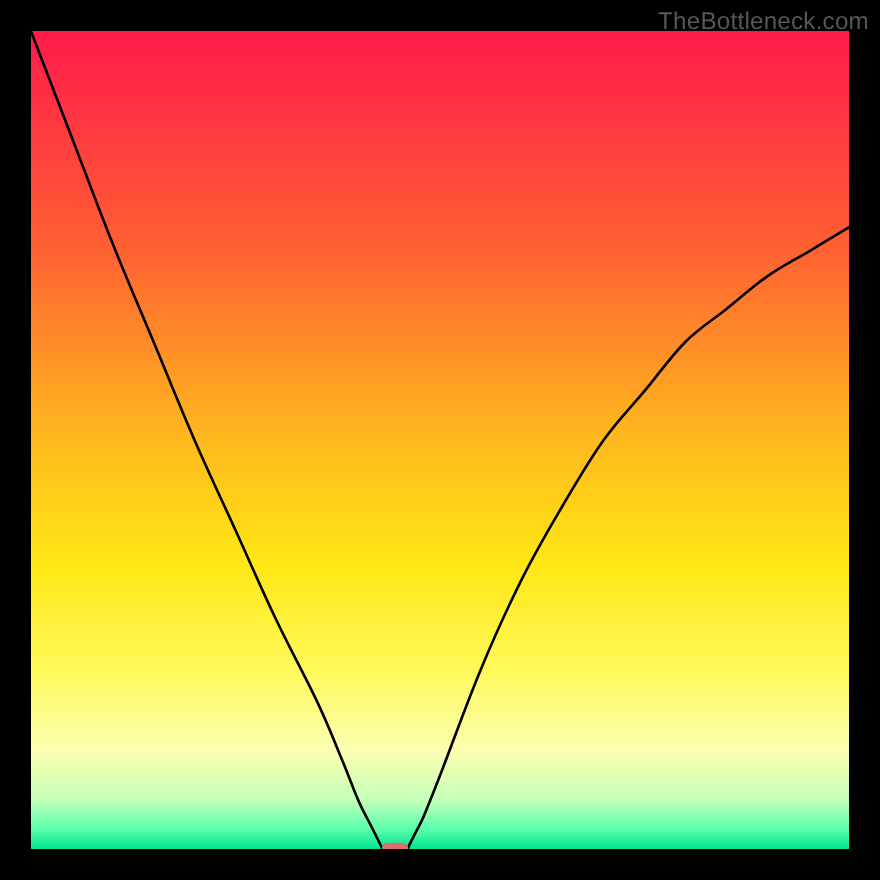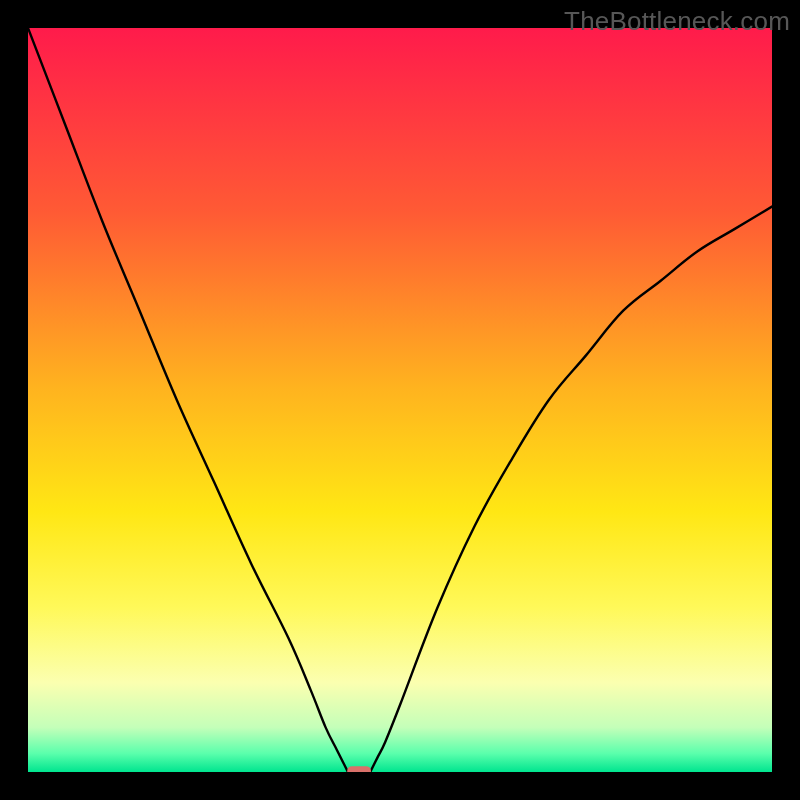--- a/index.html
+++ b/index.html
@@ -24,21 +24,21 @@
     left: 28px;
     top: 28px;
     width: 744px;
     height: 744px;
     overflow: hidden;
   }
   .watermark {
     position: absolute;
     top: 6px;
     right: 10px;
-    font-size: 26px;
+    font-size: 22px;
     font-weight: 500;
     color: #575757;
     letter-spacing: 0.2px;
   }
   svg { display: block; }
 </style>
 </head>
 <body>
 
 <div class="frame">

